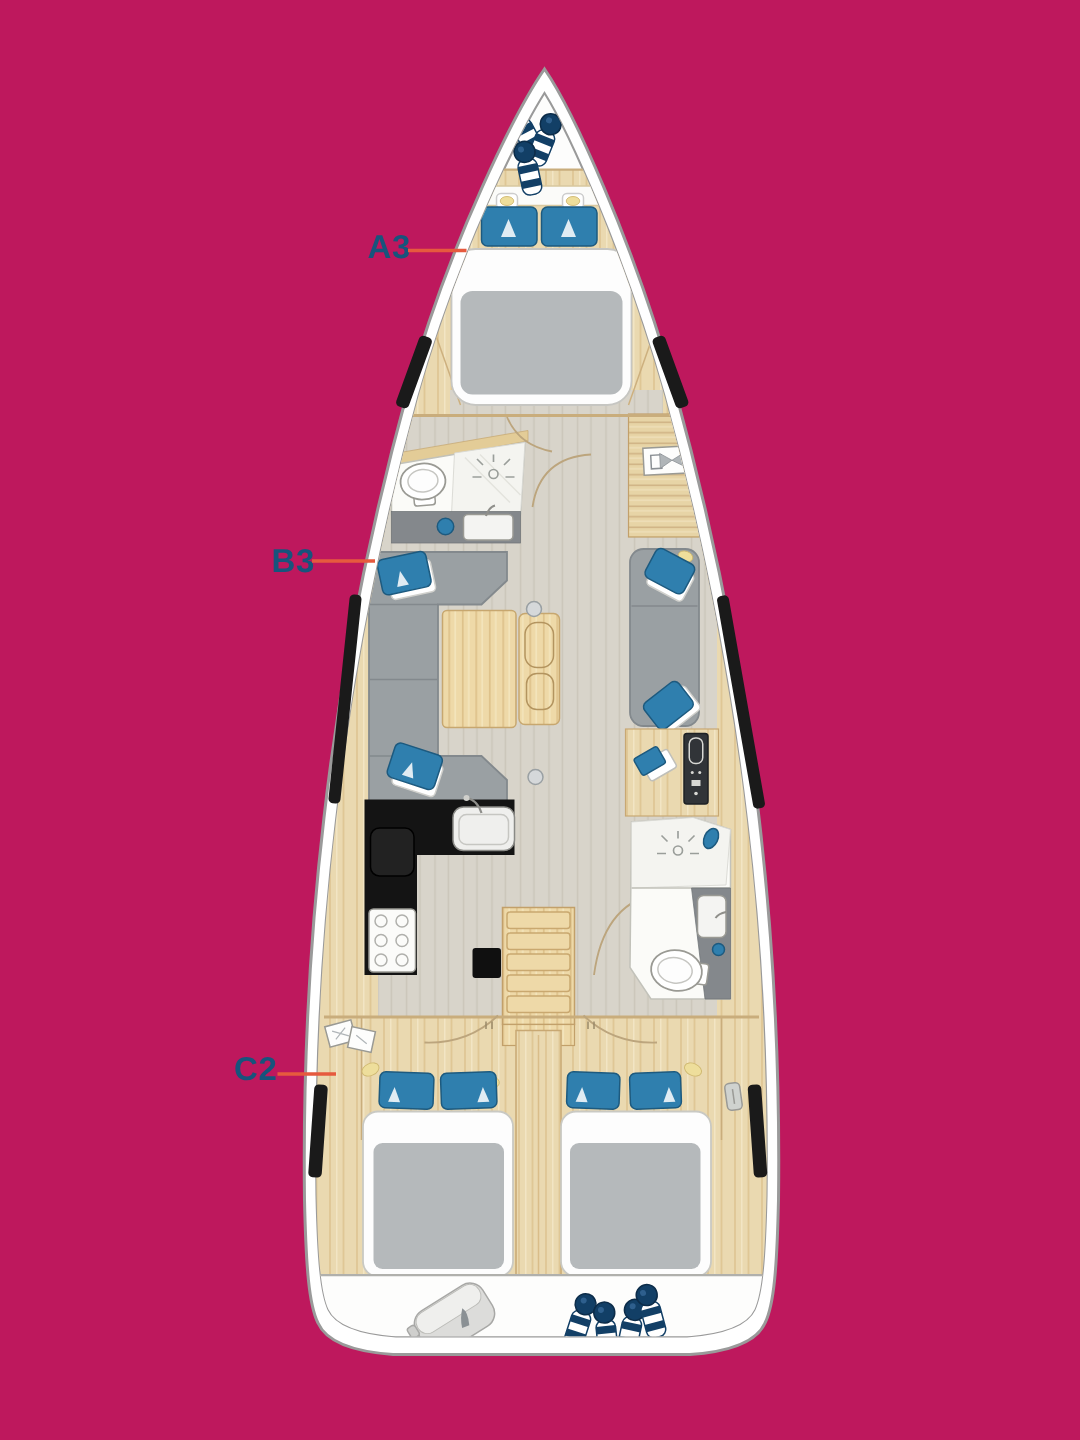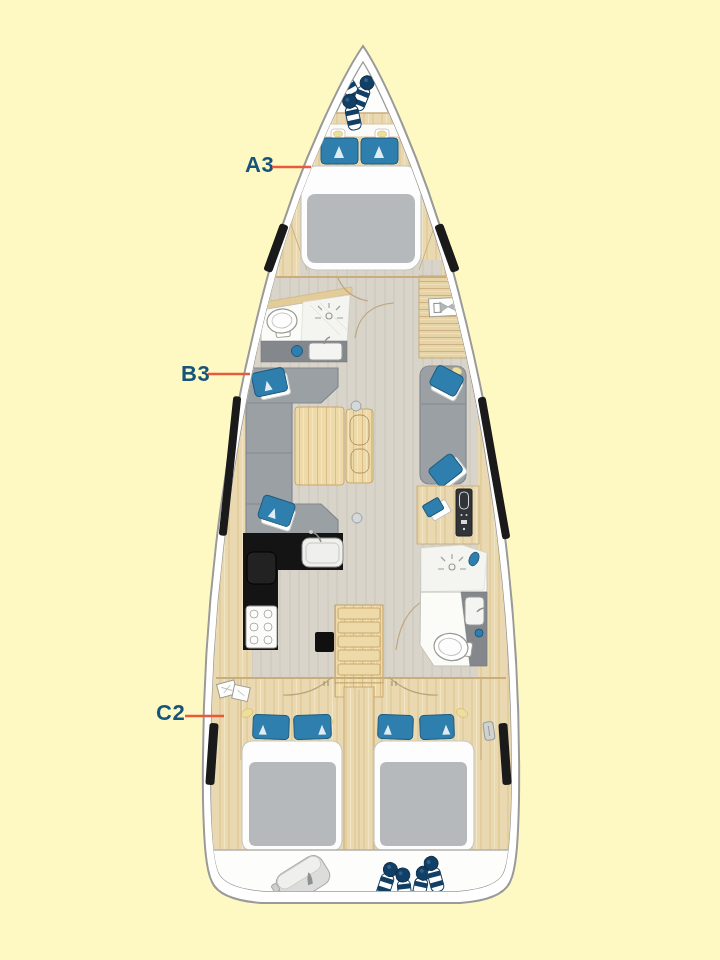--- a/index.html
+++ b/index.html
@@ -1,16 +1,16 @@
 <!DOCTYPE html>
 <html><head>
 <meta charset="utf-8">
 <style>
   html,body{margin:0;padding:0;background:#ffffff;}
-  .stage{position:relative;width:720px;height:960px;background:#fef9c3;overflow:hidden;
+  .stage{position:relative;width:720px;height:960px;background:#be185d;overflow:hidden;
          font-family:"Liberation Sans",sans-serif;}
   svg{position:absolute;left:0;top:0;}
   text.cabin-label{font-family:"Liberation Sans",sans-serif;font-weight:bold;font-size:22px;letter-spacing:0.5px;}
 </style>
 </head>
 <body>
 
 <div class="stage">
 <svg width="720" height="960" viewBox="0 0 720 960">
   <defs>

